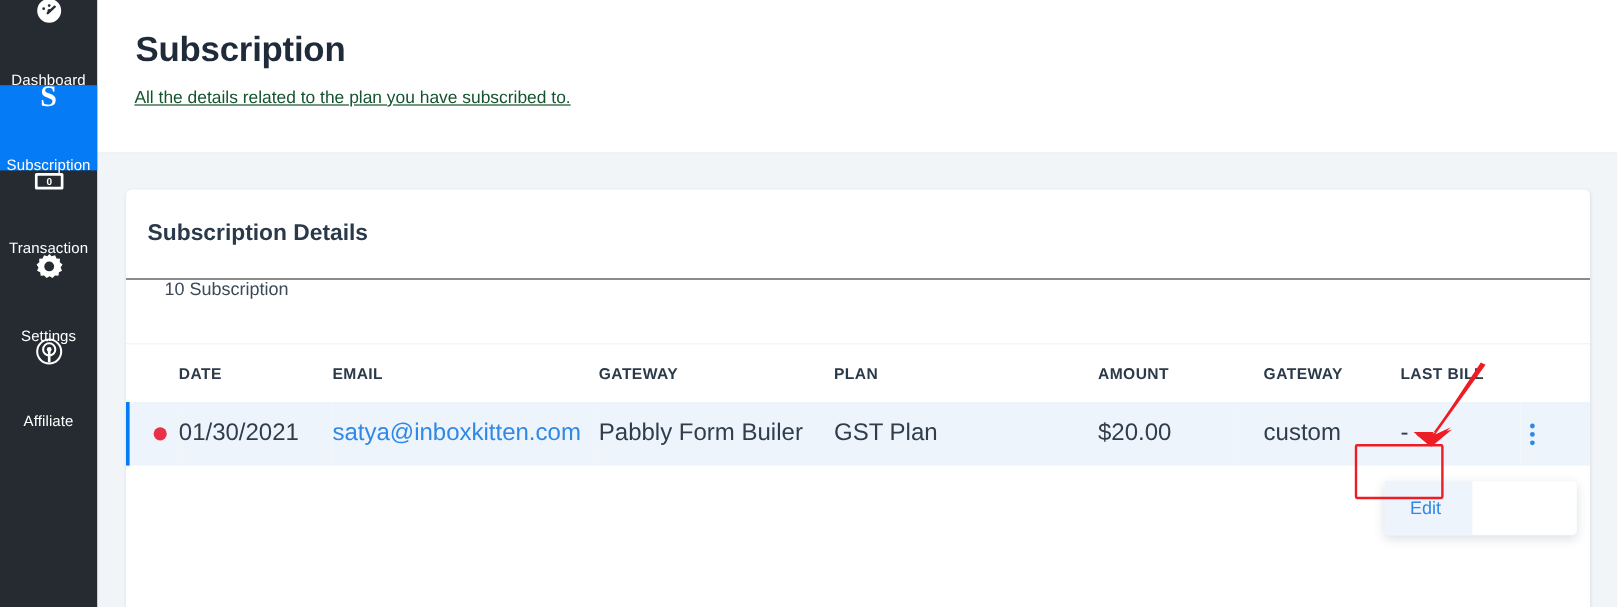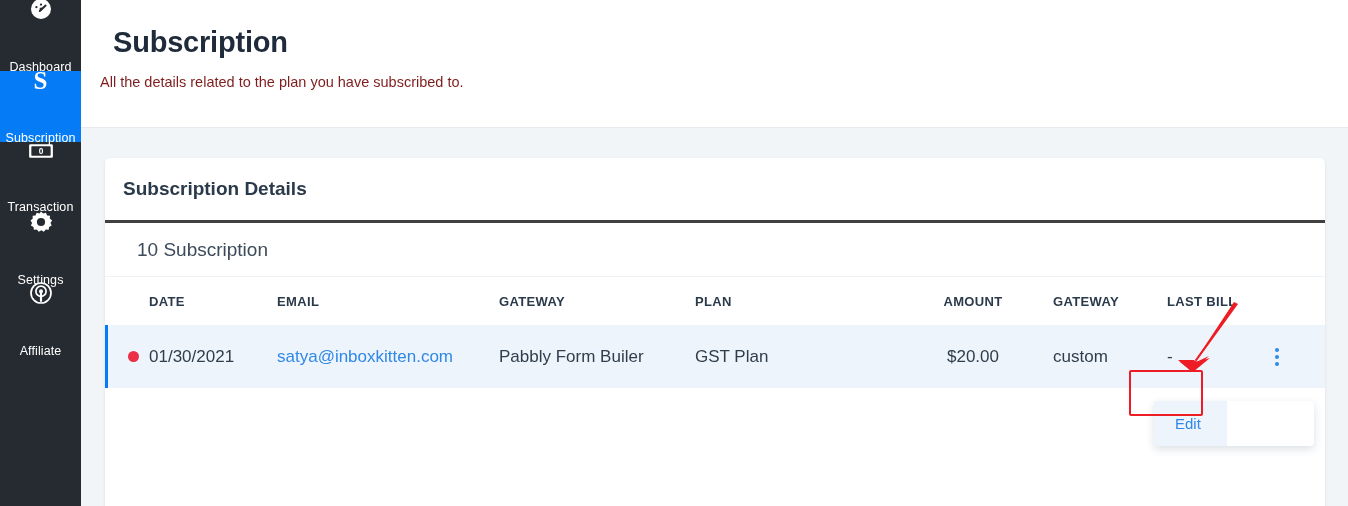--- a/index.html
+++ b/index.html
@@ -52,84 +52,84 @@
     width: 1267px; height: 128px;
     background: #ffffff;
     border-bottom: 1px solid #e7ebef;
   }
   #page-title {
     position: absolute; left: 32px; top: 26px;
     font-size: 29px; font-weight: bold; color: #1f2b3a;
     letter-spacing: -0.2px;
   }
   #page-subtitle {
-    position: absolute; left: 19px; top: 74px;
-    font-size: 14.5px; color: #7f1d1d;
+    position: absolute; left: 31px; top: 74px;
+    font-size: 14.5px; color: #14532d; text-decoration: underline;
   }
 
   
   #content {
     position: absolute; left: 81px; top: 128px;
     width: 1267px; height: 378px;
     background: #f1f5f8;
     overflow: hidden;
   }
 
   
   #card {
     position: absolute; left: 24px; top: 30px;
     width: 1220px; min-height: 400px;
     background: #ffffff;
     border-radius: 5px;
     box-shadow: 0 1px 3px rgba(30,45,65,0.10);
   }
   #card-header {
-    height: 65px;
+    height: 75px;
     display: flex; align-items: center;
     padding-left: 18px;
-    border-bottom: 3px solid #404040;
+    border-bottom: 1px solid #404040;
   }
   #card-title { font-size: 19px; font-weight: bold; color: #2b3a4a; }
 
   #count-row {
     height: 54px;
-    display: flex; align-items: center;
+    display: flex; 
     padding-left: 32px;
     border-bottom: 1px solid #eef3f7;
-    font-size: 19px; color: #3c4a59;
+    font-size: 15px; color: #3c4a59;
   }
 
   
   table { width: 100%; border-collapse: collapse; table-layout: fixed; }
   thead th {
     font-size: 13px; font-weight: bold; color: #2b3a4a;
     letter-spacing: 0.35px;
     text-align: left;
     padding: 14px 0 14px 0;
     height: 48px;
     vertical-align: middle;
   }
   tbody td {
-    font-size: 17px; color: #2f3d4c;
-    height: 63px;
+    font-size: 20px; color: #2f3d4c;
+    height: 53px;
     vertical-align: middle;
     padding: 0;
   }
   tr.row-highlight td { background: #eef4fb; }
   tr.row-highlight td.col-status { position: relative; }
   tr.row-highlight td.col-status:before {
     content: ""; position: absolute; left: 0; top: 0;
     width: 3px; height: 100%; background: #057cf5;
   }
   .col-status { width: 44px; padding-left: 18px !important; }
   .col-date   { width: 128px; }
   .col-email  { width: 222px; }
   .col-product{ width: 196px; }
   .col-plan   { width: 220px; }
-  .col-amount { width: 116px; text-align: center; }
+  .col-amount { width: 116px; text-align: left; }
   .col-gateway{ width: 114px; padding-left: 22px !important; }
   .col-lastbill { width: 122px; padding-left: 22px !important; }
   .col-actions  { width: 58px; }
 
   .dot { display: inline-block; width: 11px; height: 11px; border-radius: 50%; margin-left: 5px; }
   .dot-red { background: #ea2f47; }
   .dot-green { background: #16b34a; }
   .email-link { color: #2f88e8; text-decoration: none; }
 
   .kebab {

